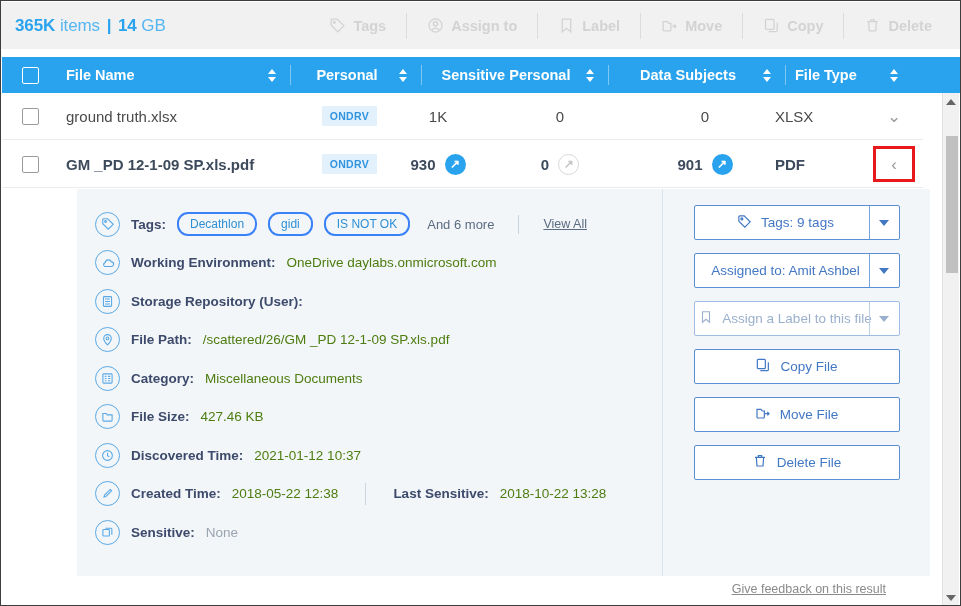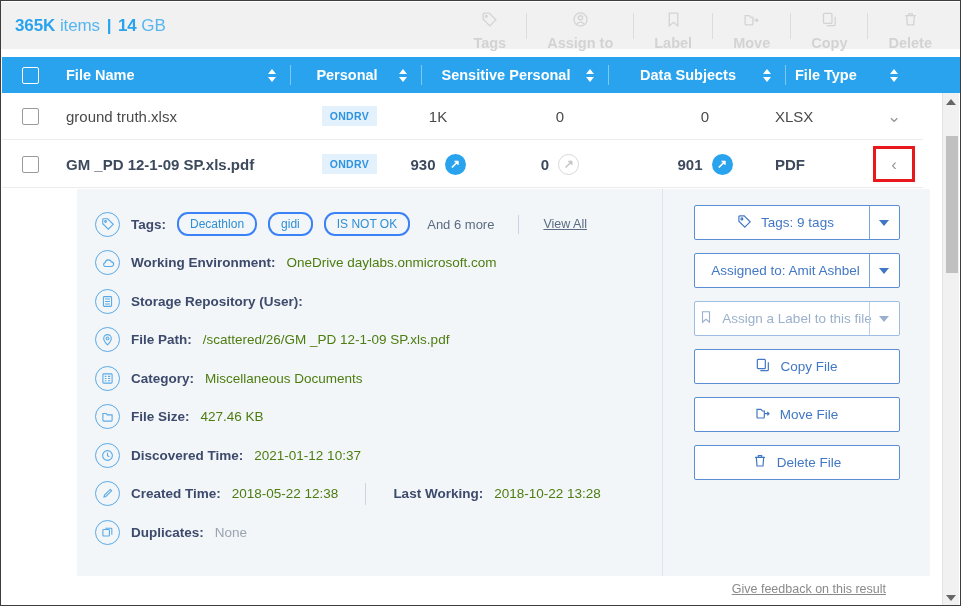--- a/index.html
+++ b/index.html
@@ -43,21 +43,20 @@
   }
   .tool {
     display: flex; align-items: center; gap: 7px;
     padding: 0 20px;
     height: 30px;
     color: #d3d3d3;
     font-size: 14.5px;
     font-weight: bold;
     white-space: nowrap;
     cursor: default;
-    flex-direction: column;
   }
   .tool svg { display: block; }
   .tool-sep {
     width: 1px; height: 26px; background: #dcdcdc;
   }
 
   
   .thead {
     position: absolute; left: 1px; top: 56px;
     width: 959px; height: 36px;
@@ -534,32 +533,32 @@
 
       <div class="drow">
         <span class="dicon">
           <svg width="13" height="13" viewBox="0 0 24 24" fill="none" stroke="#5aa9e6" stroke-width="2">
             <path d="M17 4.5l2.5 2.5L9 17.5l-3.5 1 1-3.5L17 4.5z"></path>
           </svg>
         </span>
         <span class="dlabel">Created Time:</span>
         <span class="dval">2018-05-22 12:38</span>
         <span class="inline-sep"></span>
-        <span class="dlabel">Last Working:</span>
+        <span class="dlabel">Last Sensitive:</span>
         <span class="dval">2018-10-22 13:28</span>
       </div>
 
       <div class="drow">
         <span class="dicon">
           <svg width="13" height="13" viewBox="0 0 24 24" fill="none" stroke="#5aa9e6" stroke-width="2">
             <rect x="3.5" y="6.5" width="12" height="12" rx="1.3"></rect>
             <path d="M8 4h10.5a1.5 1.5 0 0 1 1.5 1.5V16"></path>
           </svg>
         </span>
-        <span class="dlabel">Duplicates:</span>
+        <span class="dlabel">Sensitive:</span>
         <span class="dval grey">None</span>
       </div>
     </div>
 
     <div class="detail-right">
 
       <div class="abtn hascaret">
         <span class="binner">
           <span>
             <svg width="15" height="15" viewBox="0 0 24 24" fill="none" stroke="#4277c4" stroke-width="1.9">

